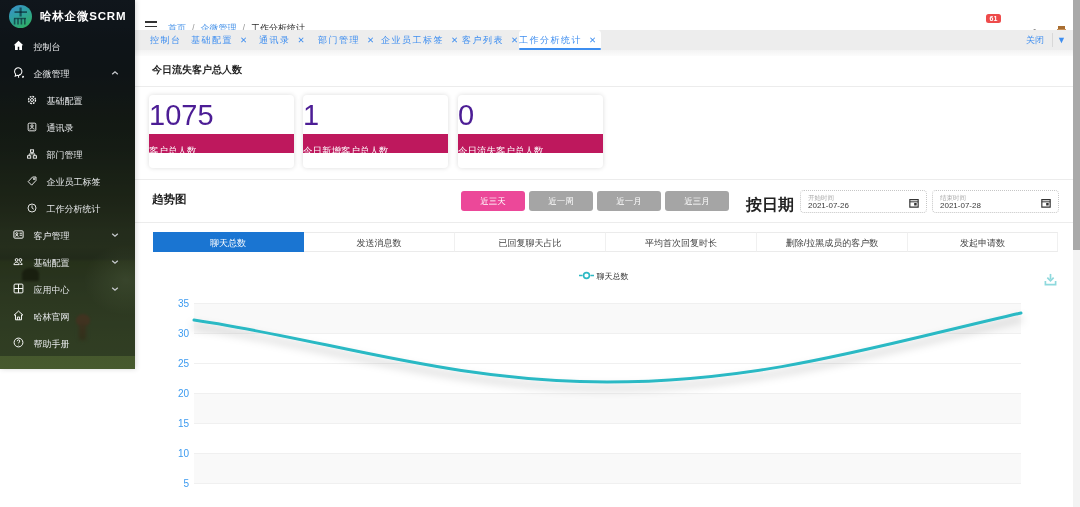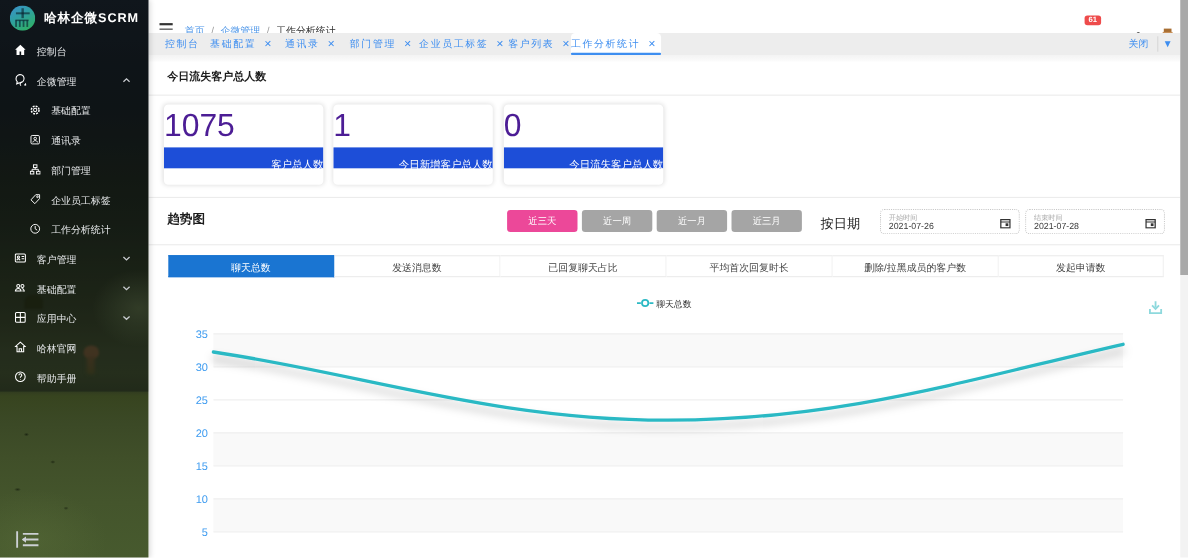--- a/index.html
+++ b/index.html
@@ -1,20 +1,20 @@
 <!DOCTYPE html>
 <html><head><meta charset="utf-8">
 <style>
 *{margin:0;padding:0;box-sizing:border-box}
 html,body{width:1080px;height:507px;overflow:hidden;background:#fff}
 body{font-family:"Liberation Sans",sans-serif;position:relative}
 #app{position:absolute;left:0;top:0;width:1080px;height:507px}
 .abs{position:absolute}
 
-#side{position:absolute;left:0;top:0;width:135px;height:507px;overflow:hidden;box-shadow:1px 0 5px rgba(0,0,0,.16);z-index:2;
+#side{position:absolute;left:0;top:0;width:135px;height:369px;overflow:hidden;box-shadow:1px 0 5px rgba(0,0,0,.16);z-index:2;
 background:
  radial-gradient(3px 2px at 24px 395px, rgba(20,28,12,.8), rgba(20,28,12,0) 80%),
  radial-gradient(3px 2px at 48px 420px, rgba(20,28,12,.7), rgba(20,28,12,0) 80%),
  radial-gradient(4px 2px at 16px 445px, rgba(20,28,12,.7), rgba(20,28,12,0) 80%),
  radial-gradient(3px 2px at 60px 462px, rgba(20,28,12,.6), rgba(20,28,12,0) 80%),
  radial-gradient(90px 60px at 30px 490px, rgba(110,130,70,.22), rgba(110,130,70,0) 75%),
  radial-gradient(60px 50px at 126px 280px, rgba(120,140,90,.38), rgba(120,140,90,0) 70%),
  linear-gradient(180deg,#141b22 0%,#13191f 7%,#12171c 12%,#12171a 19%,#151b17 26%,#181e15 32%,#1c2316 40%,#222a18 47%,#272f1a 53%,#2c351d 58%,#333d22 63%,#353f22 67%,#303a20 70%,#37441f 71%,#3b4926 76%,#404f29 82%,#44552c 90%,#475a2e 100%)}
 #side .photo-horse{position:absolute;left:76px;top:314px;width:14px;height:12px;background:#5f4729;border-radius:50% 50% 40% 40%;filter:blur(1.2px)}
 #side .photo-horse:after{content:"";position:absolute;left:3px;top:10px;width:7px;height:16px;background:linear-gradient(#584326,#46431f);filter:blur(1.5px)}
@@ -43,25 +43,25 @@
 #tabs .act{background:#fff;border-radius:4px 4px 0 0;text-align:left}
 #tabs .act:after{content:"";position:absolute;left:0;bottom:0;width:100%;height:2px;background:#3e8ef0;border-radius:1px}
 #closebar{position:absolute;left:0;top:0;width:938px;height:20px;line-height:20px;color:#3e8ef0}
 
 #main{position:absolute;left:135px;top:50px;width:938px;height:457px;background:#fff}
 #main .shade{position:absolute;left:0;top:0;width:100%;height:6px;background:linear-gradient(#f3f3f3,#fcfcfc)}
 .hline{position:absolute;left:0;width:938px;height:1px;background:#ececec}
 h3.sec{position:absolute;left:17px;font-size:10px;color:#1c1c1c;font-weight:bold}
 .card{position:absolute;top:45px;width:145px;height:73px;border-radius:4px;box-shadow:0 0 5px rgba(0,0,0,.14);background:#fff;overflow:hidden}
 .card .num{height:39px;font-size:29px;color:#4c1d95;text-align:left;line-height:41px}
-.card .lab{height:19px;background:#1d4ed8;color:#fff;font-size:9.5px;text-align:right;line-height:33px}
+.card .lab{height:19px;background:#be185d;color:#fff;font-size:9.5px;text-align:left;line-height:33px}
 .btn{position:absolute;top:141px;height:20px;border-radius:3px;color:#fff;font-size:8.5px;text-align:center;line-height:20px;width:64px}
 .btn.blue{background:#ec4899}
 .btn.gray{background:#a5a5a5}
-#bydate{position:absolute;left:611px;top:145px;font-size:12px;font-weight:normal;color:#222}
+#bydate{position:absolute;left:611px;top:145px;font-size:16px;font-weight:bold;color:#222}
 .dinput{position:absolute;top:140px;width:127px;height:23px;border:1px dotted #c6c6c6;border-radius:4px}
 .dinput .fl{position:absolute;left:7px;top:2.5px;font-size:6.5px;color:#a9a9a9}
 .dinput .vv{position:absolute;left:7px;top:10px;font-size:8px;color:#3a3a3a}
 .dinput .cal{position:absolute;right:7px;top:7px;width:10px;height:10px}
 .ttab{position:absolute;top:182px;height:20px;width:151px;line-height:20px;text-align:center;font-size:9px;color:#444;border-top:1px solid #ebebeb;border-bottom:1px solid #ebebeb;border-right:1px solid #f0f0f0;background:#fff}
 .ttab.on{background:#1a75d2;color:#fff;border-color:#1a75d2}
 #legend{position:absolute;left:0;top:221px;width:938px;text-align:center;font-size:8px;color:#333}
 
 #sbar{position:absolute;right:0;top:0;width:7px;height:507px;background:#f3f3f3}
 #sbar .th{position:absolute;left:0;top:0;width:7px;height:250px;background:#a9a9a9}

